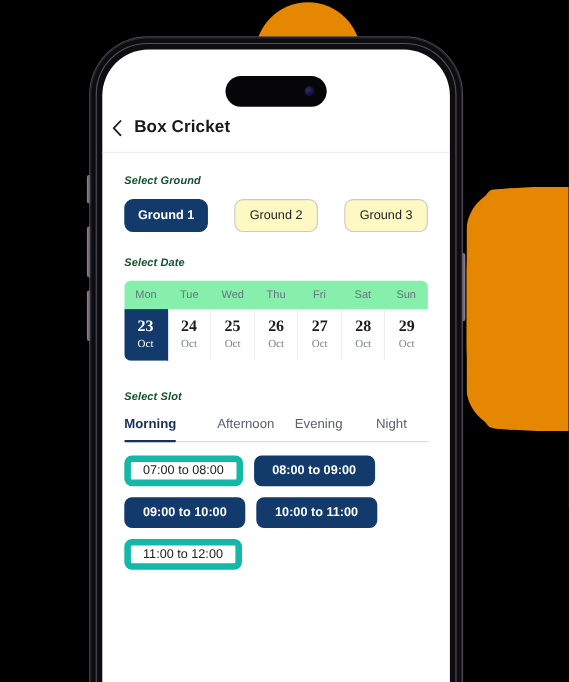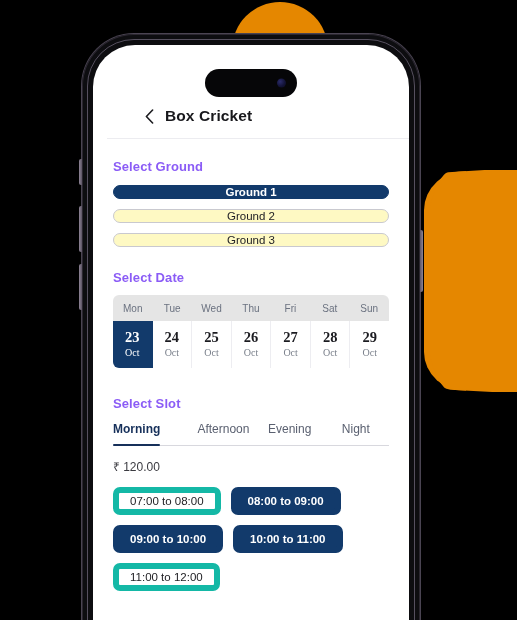--- a/index.html
+++ b/index.html
@@ -118,26 +118,25 @@
     top: 50%;
     transform: translateY(-50%);
     width: 9px;
     height: 9px;
     border-radius: 50%;
     background: radial-gradient(circle at 35% 35%, #2b2c6b 0%, #131338 55%, #09091c 100%);
   }
 
   
   .app-header {
-    padding: 62px 20px 13px 36px;
+    padding: 62px 20px 13px 7px;
     display: flex;
     align-items: center;
     gap: 9px;
     border-bottom: 1px solid #ececf0;
-    margin-left: 14px;
   }
   .back-icon {
     display: inline-flex;
     width: 13px;
     height: 18px;
     align-items: center;
     justify-content: center;
     color: #1c1c20;
     cursor: pointer;
   }
@@ -145,35 +144,35 @@
     font-size: 15.5px;
     font-weight: 600;
     color: #18181c;
     letter-spacing: 0.1px;
   }
 
   
   .content { padding: 0 20px; }
 
   .section-title {
-    font-size: 13px;
+    font-size: 10px;
     font-weight: 700;
-    color: #8b5cf6;
+    color: #14532d;
     letter-spacing: 0.1px;
+    font-style: italic;
   }
   .sec-ground { margin-top: 20px; }
   .sec-date   { margin-top: 23px; }
   .sec-slot   { margin-top: 28px; }
 
   
   .ground-row {
     display: flex;
-    gap: 10px;
+    gap: 24px;
     margin-top: 11px;
-    flex-direction: column;
   }
   .ground-chip {
     flex: 1;
     height: 30px;
     border-radius: 8px;
     display: flex;
     align-items: center;
     justify-content: center;
     font-size: 11.5px;
     color: #222226;
@@ -191,21 +190,21 @@
 
   
   .calendar {
     margin-top: 10px;
     border-radius: 6px;
     overflow: hidden;
     background: #ffffff;
   }
   .cal-head {
     display: flex;
-    background: #e5e5e5;
+    background: #86efac;
   }
   .cal-head .cell {
     flex: 1;
     text-align: center;
     font-size: 10px;
     color: #6b7280;
     padding: 8px 0 7px 0;
   }
   .cal-body { display: flex; font-family: Liberation Serif, serif; }
   .cal-day {
@@ -383,21 +382,20 @@
 
         <div class="section-title sec-slot">Select Slot</div>
 
         <div class="tabs">
           <div class="tab active">Morning</div>
           <div class="tab">Afternoon</div>
           <div class="tab">Evening</div>
           <div class="tab">Night</div>
         </div>
 
-        <div class="price">₹ 120.00</div>
 
         <div class="slot-grid">
           <div class="slot-chip">07:00 to 08:00</div>
           <div class="slot-chip selected">08:00 to 09:00</div>
           <div class="slot-chip selected">09:00 to 10:00</div>
           <div class="slot-chip selected">10:00 to 11:00</div>
           <div class="slot-chip">11:00 to 12:00</div>
         </div>
 
       </div>

